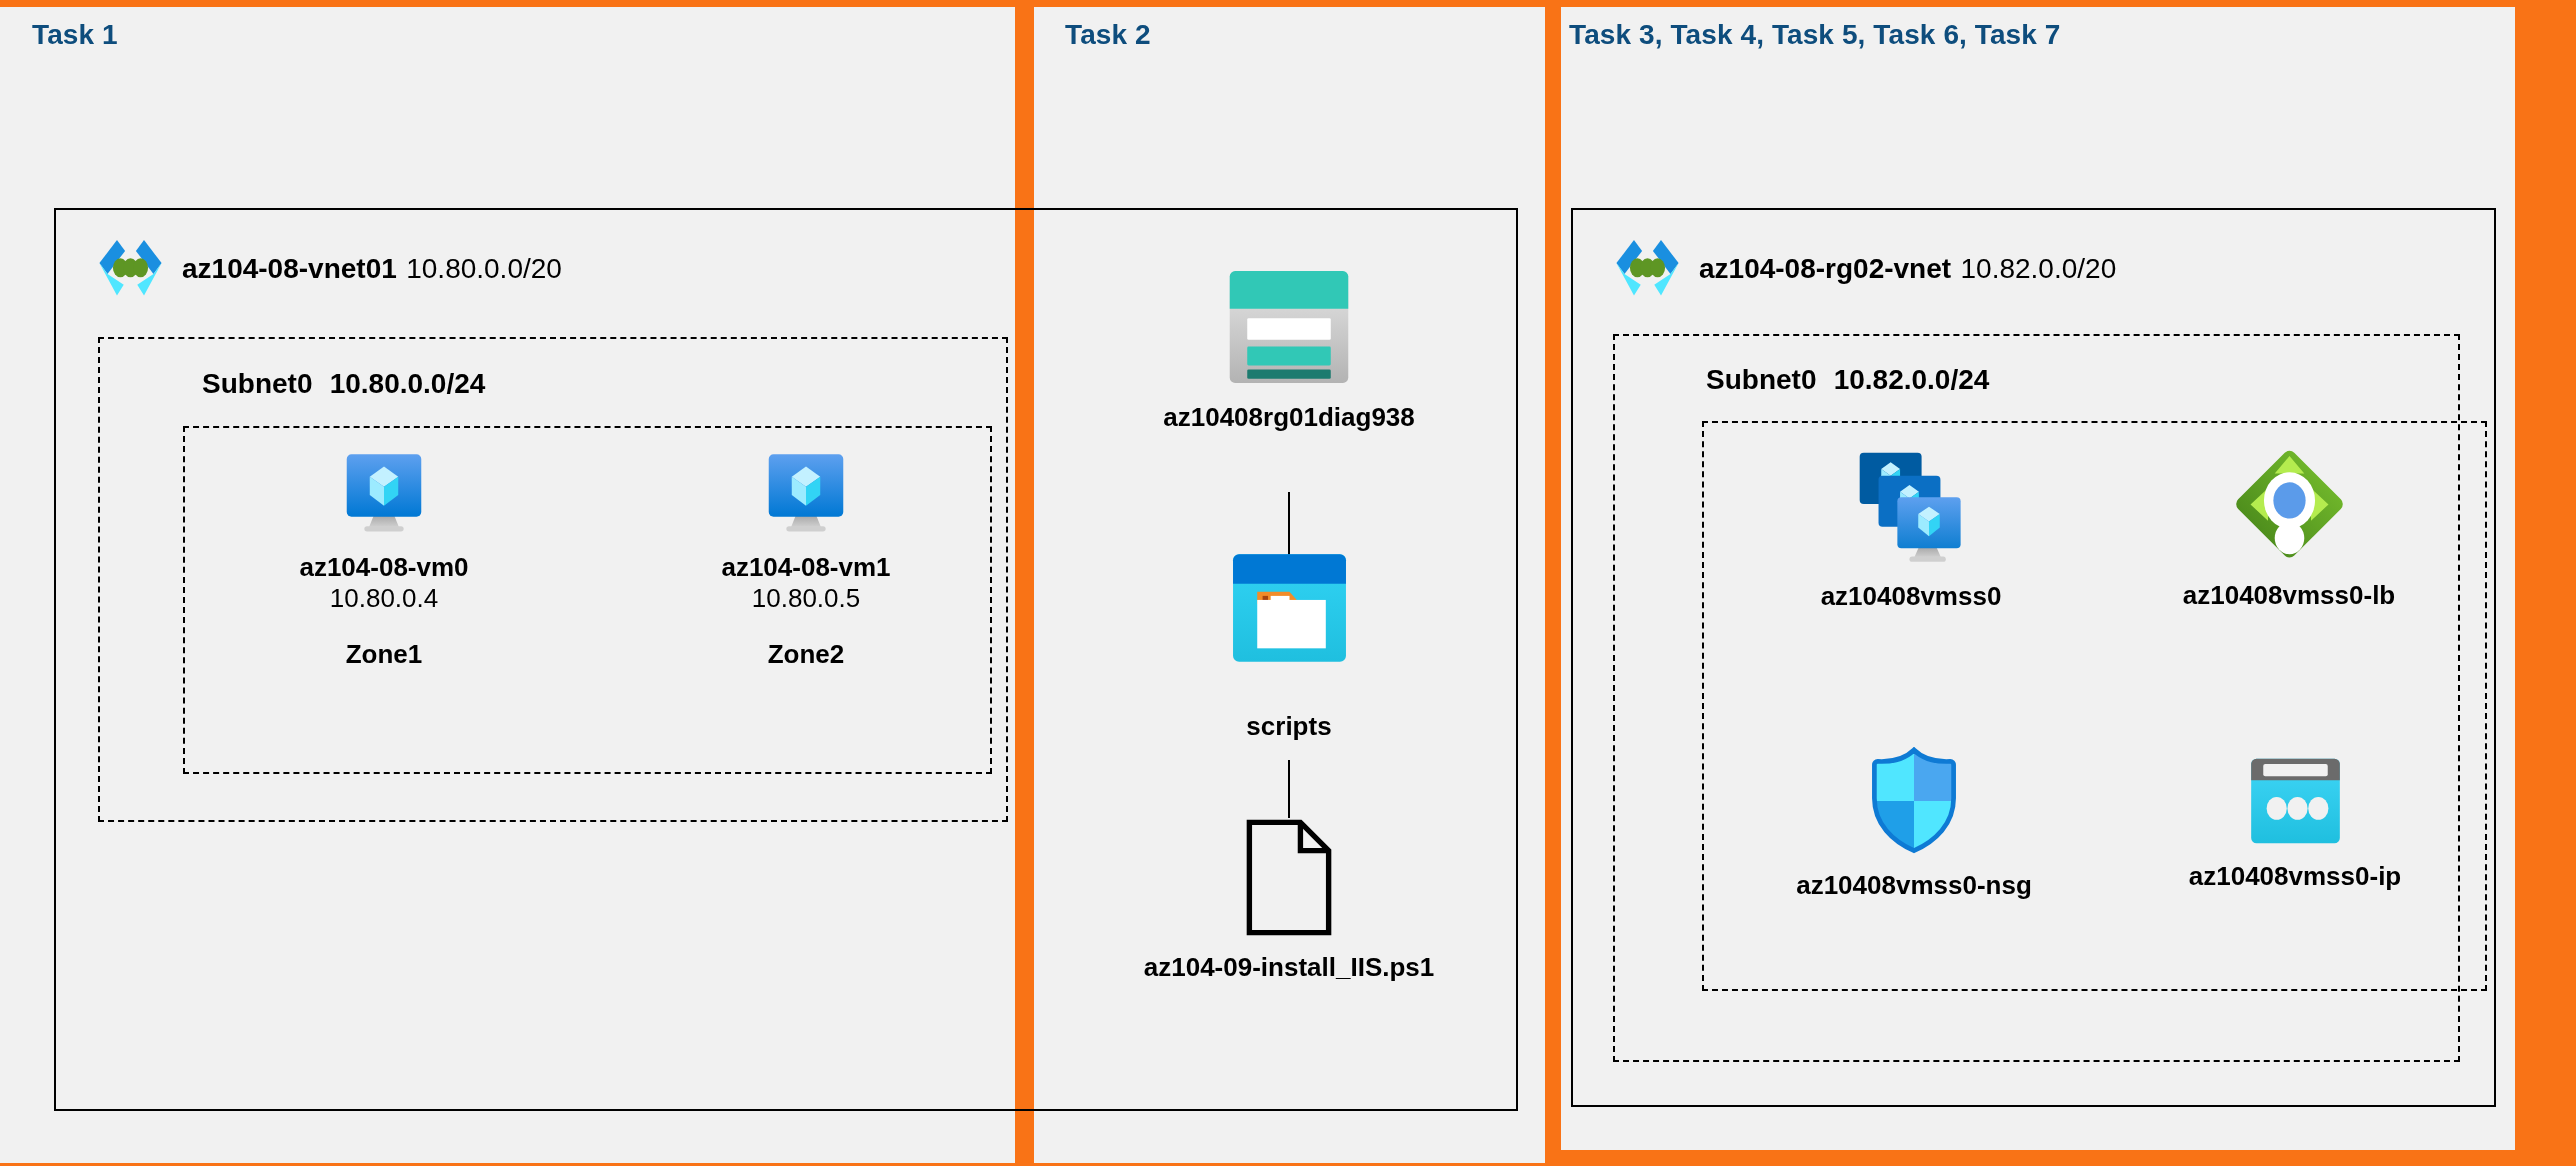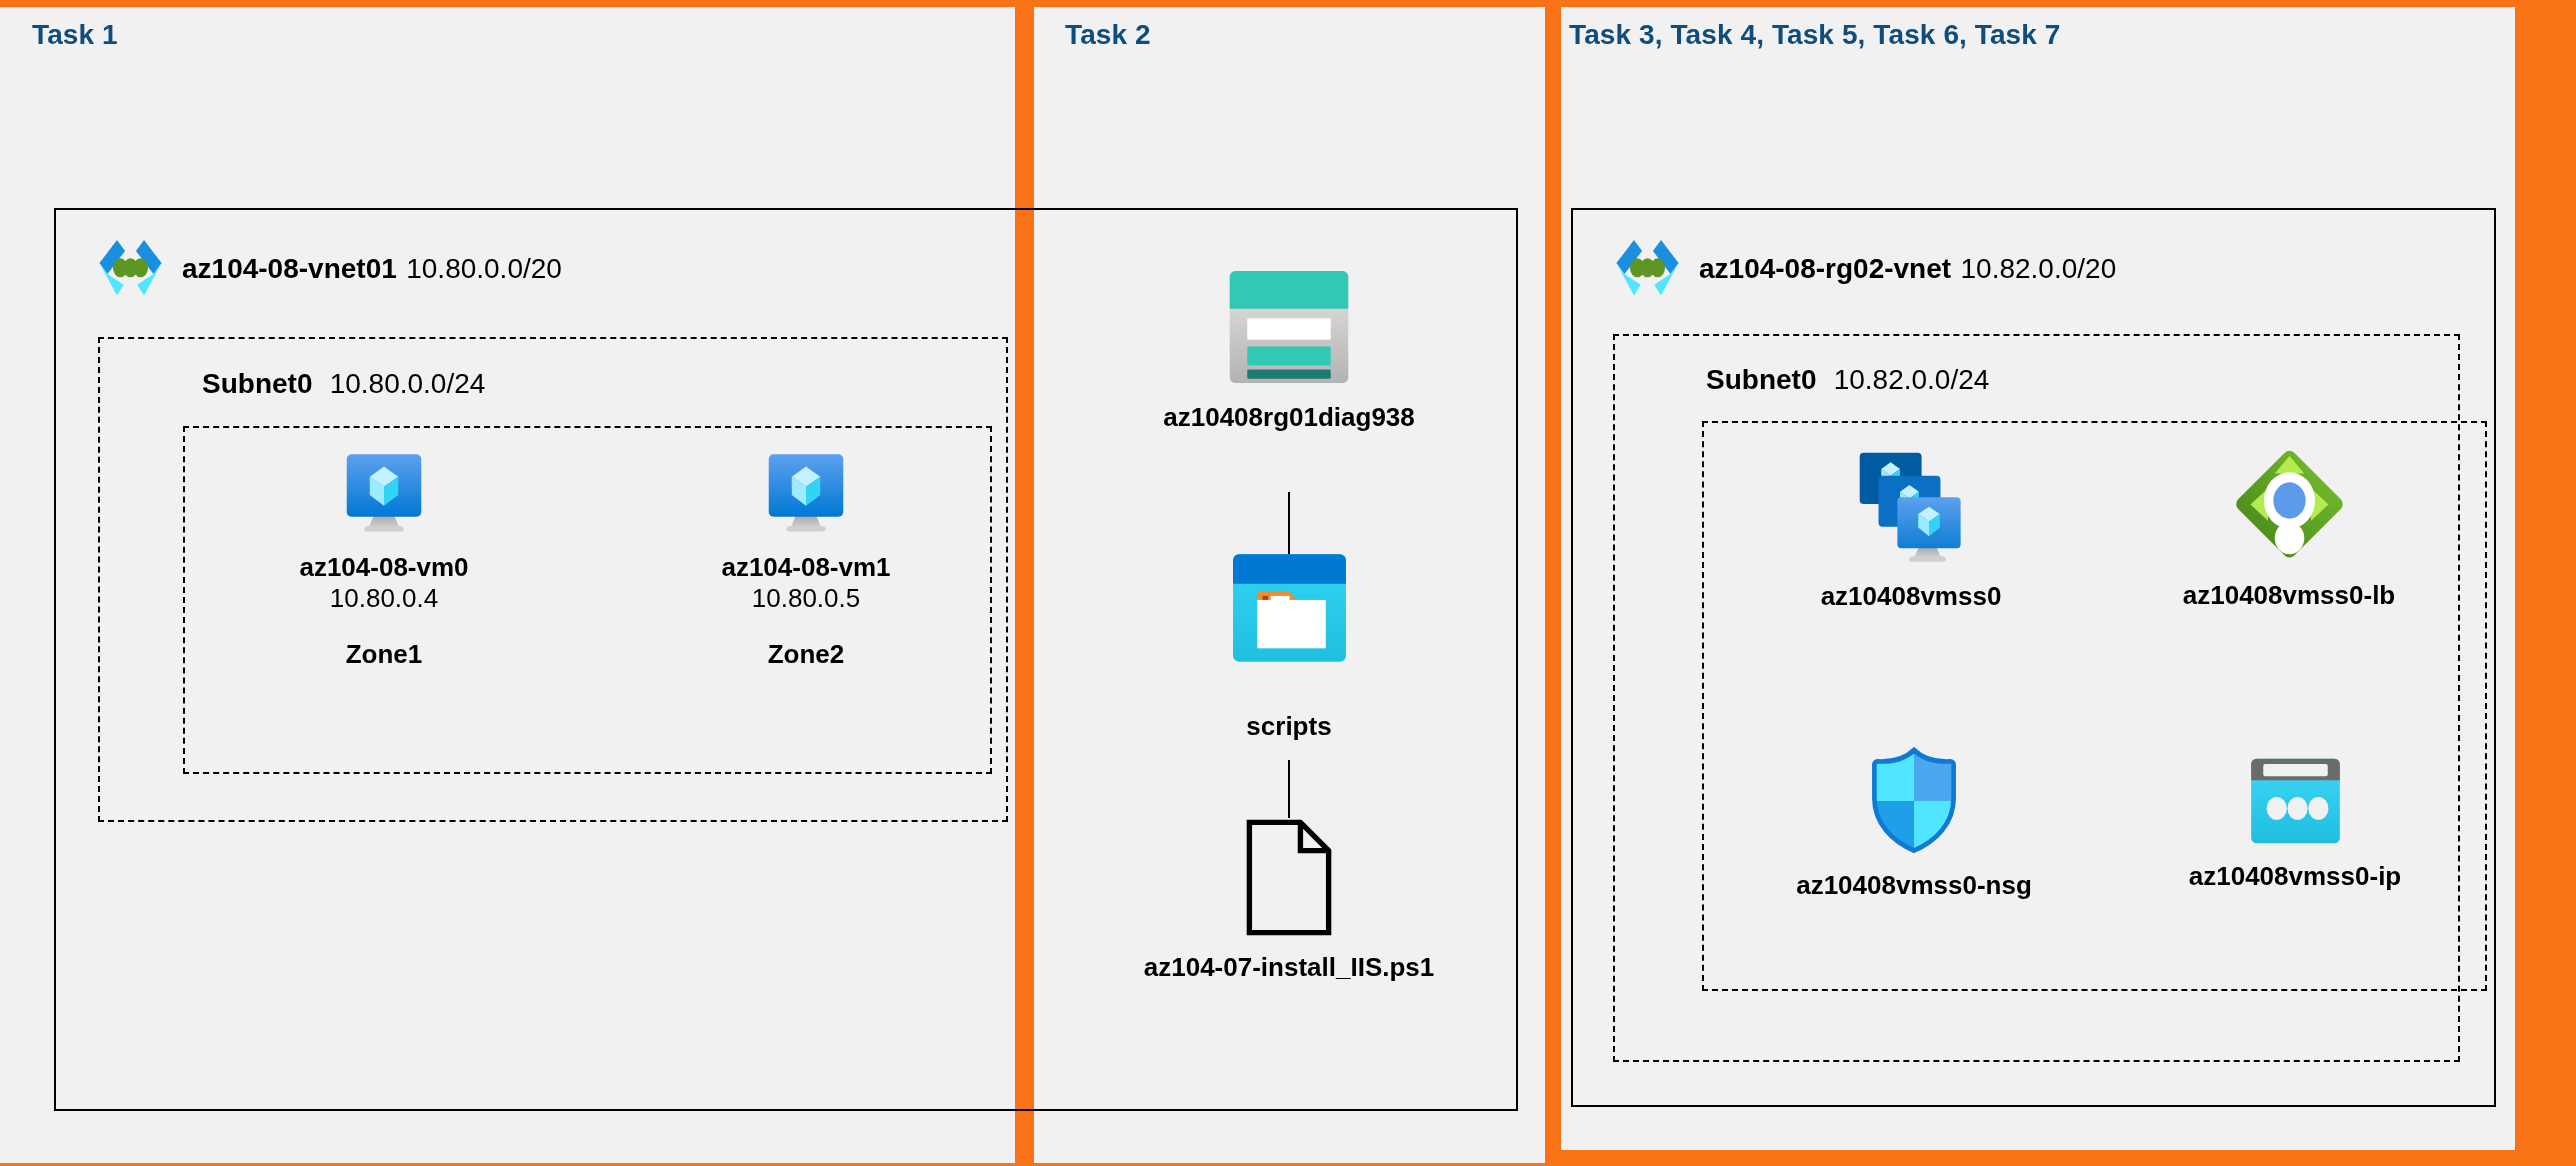--- a/index.html
+++ b/index.html
@@ -32,21 +32,21 @@
     border: 2.7px dashed #000000;
     background: transparent;
   }
 
   .hdr { position: absolute; display: flex; align-items: center; white-space: nowrap; }
   .hdr .title { font-size: 28px; font-weight: bold; color: #000; }
   .hdr .cidr  { font-size: 28px; font-weight: normal; color: #000; margin-left: 9.4px; }
 
   .zone-title { position:absolute; white-space:nowrap; font-size:28px; }
   .zone-title b { font-weight: bold; }
-  .zone-title span { font-weight: normal; text-align: center; }
+  .zone-title span { font-weight: bold; text-align: center; }
 
   
   .node { position: absolute; display: flex; flex-direction: column; align-items: center; }
   .node .nlabel {
     font-size: 26px; font-weight: bold; color: #000; white-space: nowrap;
     text-align: center; margin-top: 15px; line-height: 1.18;
   }
   .node .nsub {
     font-size: 26px; font-weight: normal; color: #000; white-space: nowrap;
     text-align: center; line-height: 1.18;
@@ -195,21 +195,21 @@
 
   <div class="connector" style="left:1288px; top:760px; height:58px;"></div>
 
   <div class="node" style="left:1188px; top:818px; width:202px;">
     <span>
       <svg width="90" height="119" viewBox="0 0 134 176" aria-hidden="true">
         <path d="M8 6 H84 L126 48 V170 H8 Z" fill="none" stroke="#000000" stroke-width="8"></path>
         <path d="M84 6 V48 H126" fill="none" stroke="#000000" stroke-width="8"></path>
       </svg>
     </span>
-    <div class="nlabel">az104-07-install_IIS.ps1</div>
+    <div class="nlabel">az104-09-install_IIS.ps1</div>
   </div>
 
 
   <div class="solid-box" style="left:1571px; top:208px; width:925px; height:899px;"></div>
 
   <div class="hdr" style="left:1611px; top:236px;">
     <span>
       <svg width="73" height="65" viewBox="0 0 108 96" aria-hidden="true">
         <path d="M34 6 L8 40 L20 56 L46 22 Z" fill="#1a8fe0"></path>
         <path d="M20 56 L8 40 L34 88 L44 72 Z" fill="#50e6ff"></path>

